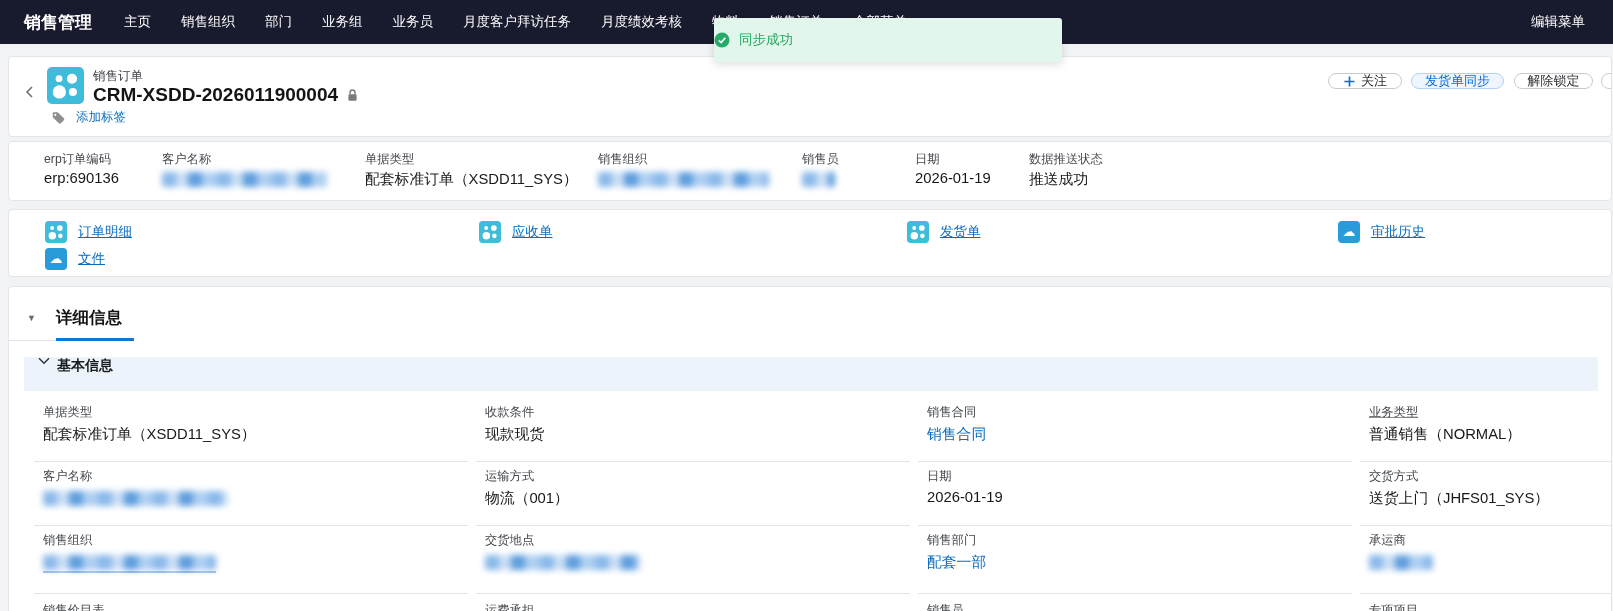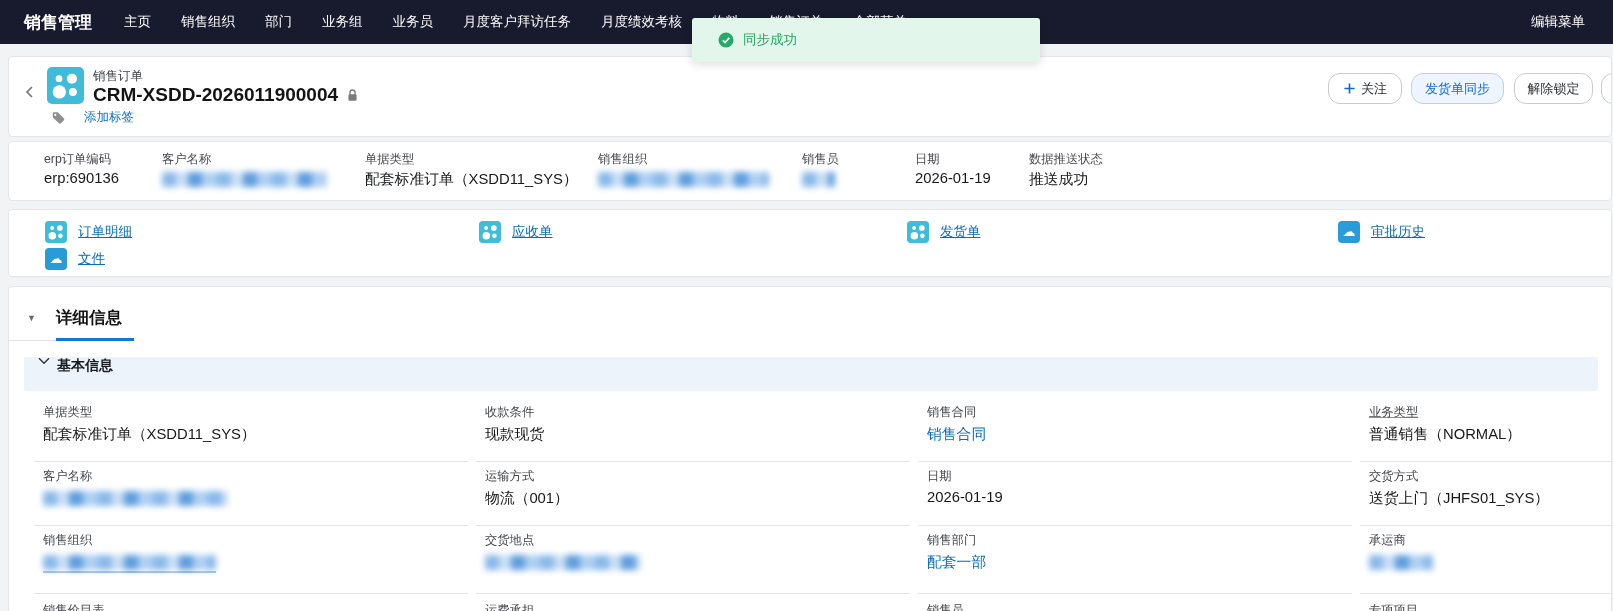--- a/index.html
+++ b/index.html
@@ -13,47 +13,47 @@
   .topnav{
     position:absolute;left:0;top:0;width:1613px;height:44px;
     background:#181a2e;display:flex;align-items:center;
     padding-left:24px;box-sizing:border-box;z-index:5;
   }
   .brand{color:#fff;font-size:17px;font-weight:bold;margin-right:32px;white-space:nowrap;}
   .nav-item{color:#fff;font-size:13.5px;margin-right:30px;white-space:nowrap;cursor:pointer;}
   .nav-right{color:#fff;font-size:13.5px;margin-left:auto;margin-right:28px;white-space:nowrap;cursor:pointer;}
   
   .toast{
-    position:absolute;left:692px;top:18px;width:348px;height:44px;
+    position:absolute;left:714px;top:18px;width:348px;height:44px;
     background:#e3f6ec;border-radius:3px;z-index:20;
     box-shadow:0 2px 10px rgba(0,0,0,.14);
-    display:flex;align-items:center;padding-left:26px;box-sizing:border-box;
+    display:flex;align-items:center;box-sizing:border-box;
   }
   .toast-msg{color:#27a661;font-size:13.5px;margin-left:9px;}
   
   .card{
     position:absolute;left:8px;width:1604px;background:#fff;
     border:1px solid #e3e5e9;border-radius:4px;box-sizing:border-box;overflow:hidden;
   }
   .header-card{top:56px;height:81px;z-index:4;}
   .summary-card{top:141px;height:60px;}
   .links-card{top:209px;height:68px;}
   .detail-card{top:286px;height:330px;}
   
   .back{position:absolute;left:14px;top:28px;cursor:pointer;line-height:0;}
   .obj-icon{
     position:absolute;left:38px;top:10px;width:37px;height:37px;border-radius:5px;
     background:#3ebcd9;line-height:0;
   }
   .obj-label{position:absolute;left:84px;top:11px;font-size:12.5px;color:#3e4045;}
   .rec-title{position:absolute;left:84px;top:27px;font-size:19px;font-weight:bold;color:#141414;display:flex;align-items:center;gap:8px;}
   .tag-row{position:absolute;left:42px;top:52px;display:flex;align-items:center;gap:10px;}
-  .tag-link{font-size:12.5px;color:#0b6cbf;text-decoration:none;cursor:pointer;margin-left:8px;}
+  .tag-link{font-size:12.5px;color:#0b6cbf;text-decoration:none;cursor:pointer;}
   .hdr-btns button{
-    position:absolute;top:16px;height:31px;border-radius:12px;border:1px solid #c8cacd;
+    position:absolute;top:16px;height:16px;border-radius:12px;border:1px solid #c8cacd;
     background:#fff;color:#2b2e31;font-size:13px;cursor:pointer;
     font-family:"Liberation Sans","DejaVu Sans",sans-serif;
     display:flex;align-items:center;justify-content:center;gap:5px;box-sizing:border-box;
   }
   .btn-follow{left:1319px;width:74px;}
   .btn-sync{left:1402px;width:93px;background:#eef5ff !important;border-color:#b5d1f3 !important;color:#0d6cd1 !important;}
   .btn-unlock{left:1505px;width:79px;}
   .btn-edit{left:1592px;width:80px;padding-left:10px;justify-content:flex-start !important;}
   
   .sf{position:absolute;top:0;}

